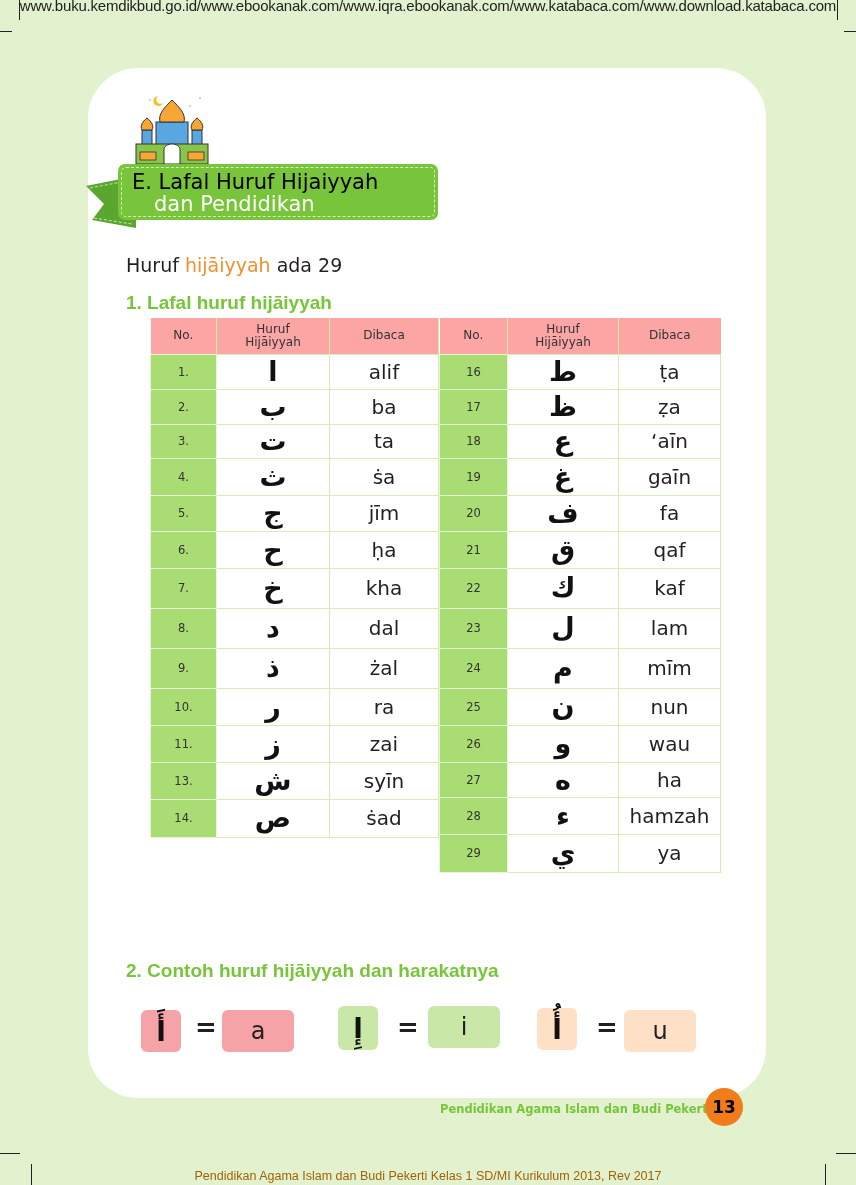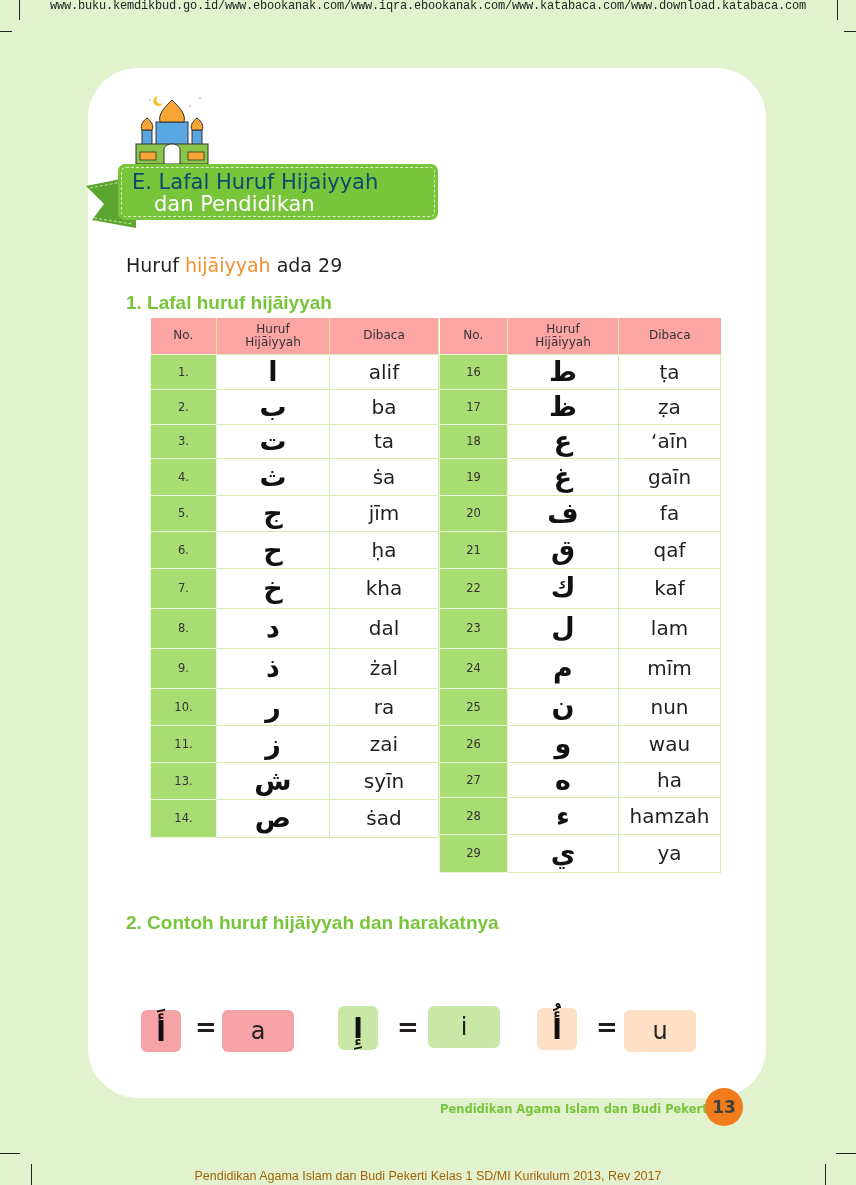--- a/index.html
+++ b/index.html
@@ -1,52 +1,52 @@
 <!DOCTYPE html>
 <html><head>
 <meta charset="utf-8">
 <style>
   * { box-sizing: border-box; margin: 0; padding: 0; }
   html, body { width: 856px; height: 1185px; overflow: hidden; }
   body { background: #e3f2ce; font-family: "DejaVu Sans", sans-serif; position: relative; color: #231f20; }
 
-  .top-url { position: absolute; top: 0; left: 0; width: 856px; text-align: center; font-family: Liberation Mono, monospace; font-size: 12px; color: #222; letter-spacing: -0.2px; line-height: 12px; }
+  .top-url { position: absolute; top: 0; left: 0; width: 856px; text-align: center; font-family: Liberation Sans, sans-serif; font-size: 15px; color: #222; letter-spacing: -0.2px; line-height: 12px; }
   .bottom-credit { position: absolute; top: 1169px; left: 0; width: 856px; text-align: center; font-family: "Liberation Sans", sans-serif; font-size: 12.5px; color: #a16207; }
 
   .crop { position: absolute; background: #222; }
 
   .card { position: absolute; left: 88px; top: 68px; width: 678px; height: 1030px; background: #fff; border-radius: 50px; }
 
   .mosque { position: absolute; left: 130px; top: 92px; width: 82px; height: 72px; }
 
   .banner-tail { position: absolute; left: 86px; top: 176px; width: 50px; height: 52px; }
   .banner { position: absolute; left: 118px; top: 164px; width: 320px; height: 56px; background: #78c43a; border-radius: 7px; }
   .banner-inner { position: absolute; left: 3px; top: 3px; right: 3px; bottom: 3px; border: 1.5px dashed #d8efbe; border-radius: 5px; }
-  .banner-line1 { position: absolute; left: 14px; top: 6px; color: #0c4a6e; font-size: 21px; line-height: 24px; white-space: nowrap; }
+  .banner-line1 { position: absolute; left: 14px; top: 6px; color: #000000; font-size: 21px; line-height: 24px; white-space: nowrap; }
   .banner-line2 { position: absolute; left: 36px; top: 28px; color: #fff; font-size: 21px; line-height: 24px; white-space: nowrap; }
 
   .intro { position: absolute; left: 126px; top: 254px; font-size: 19px; color: #231f20; white-space: nowrap; }
   .intro .hl { color: #f0912e; }
 
   .sec-title { position: absolute; font-family: "Liberation Sans", sans-serif; font-weight: bold; color: #78c43a; font-size: 19px; white-space: nowrap; }
 
   table.hij { position: absolute; border-collapse: collapse; table-layout: fixed; }
   table.hij th { background: #fca5a5; font-weight: normal; font-size: 12px; color: #333; height: 36px; line-height: 13px; border-right: 1.5px solid #d9ed9d; }
   table.hij td { border: 1.5px solid #d6ecb0; text-align: center; vertical-align: middle; padding: 0; }
   table.hij td.no { background: #a9dc72; font-size: 11.5px; color: #333; border-color: #e9f5d8; }
   table.hij td.ar { font-family: "DejaVu Sans", sans-serif; font-weight: bold; font-size: 27px; color: #111; line-height: 30px; }
   table.hij td.rd { font-size: 20px; color: #231f20; }
 
   .hk-box { position: absolute; border-radius: 6px; display: flex; align-items: center; justify-content: center; }
   .hk-box.ar { font-family: "DejaVu Sans", sans-serif; font-weight: bold; font-size: 28px; color: #111; }
   .hk-box.lt { font-size: 24px; color: #231f20; }
   .hk-eq { position: absolute; font-size: 26px; color: #231f20; font-weight: bold; }
 
   .footer-text { position: absolute; left: 440px; top: 1102px; color: #78c43a; font-size: 11.5px; font-weight: bold; white-space: nowrap; }
-  .page-num { position: absolute; left: 705px; top: 1088px; width: 38px; height: 38px; border-radius: 50%; background: #f07c1b; color: #404040; font-weight: bold; font-size: 17px; display: flex; align-items: center; justify-content: center; }
+  .page-num { position: absolute; left: 705px; top: 1088px; width: 38px; height: 38px; border-radius: 50%; background: #f07c1b; color: #000000; font-weight: bold; font-size: 17px; display: flex; align-items: center; justify-content: center; }
 </style>
 </head>
 <body>
 
 <div class="top-url">www.buku.kemdikbud.go.id/www.ebookanak.com/www.iqra.ebookanak.com/www.katabaca.com/www.download.katabaca.com</div>
 
 <div class="crop" style="left:19px;top:0;width:1px;height:20px;"></div>
 <div class="crop" style="left:0;top:31px;width:12px;height:1px;"></div>
 <div class="crop" style="left:837px;top:0;width:1px;height:20px;"></div>
 <div class="crop" style="left:844px;top:31px;width:12px;height:1px;"></div>
@@ -251,21 +251,21 @@
         <td class="rd">hamzah</td>
       </tr>
       <tr style="height: 38px;">
         <td class="no">29</td>
         <td class="ar">ي</td>
         <td class="rd">ya</td>
       </tr>
     </tbody>
 </table>
 
-<div class="sec-title" style="left:126px;top:912px;">2. Contoh huruf hijāiyyah dan harakatnya</div>
+<div class="sec-title" style="left:126px;top:960px;">2. Contoh huruf hijāiyyah dan harakatnya</div>
 
 <div class="hk-box ar" style="left:141px;top:1010px;width:40px;height:42px;background:#f6a3a7;">أَ</div>
 <div class="hk-eq" style="left:195px;top:1012px;">=</div>
 <div class="hk-box lt" style="left:222px;top:1010px;width:72px;height:42px;background:#f6a3a7;">a</div>
 
 <div class="hk-box ar" style="left:338px;top:1006px;width:40px;height:44px;background:#c9e8a8;">إِ</div>
 <div class="hk-eq" style="left:397px;top:1012px;">=</div>
 <div class="hk-box lt" style="left:428px;top:1006px;width:72px;height:42px;background:#c9e8a8;">i</div>
 
 <div class="hk-box ar" style="left:537px;top:1008px;width:40px;height:42px;background:#fde0c6;">أُ</div>

